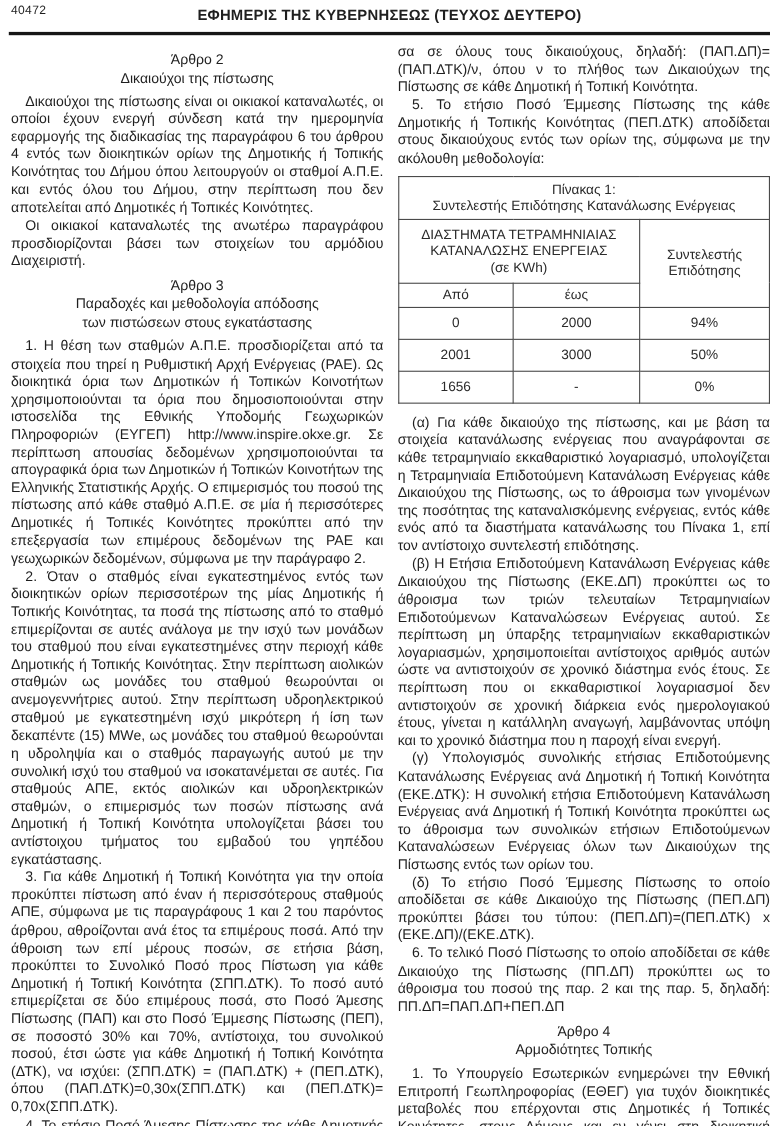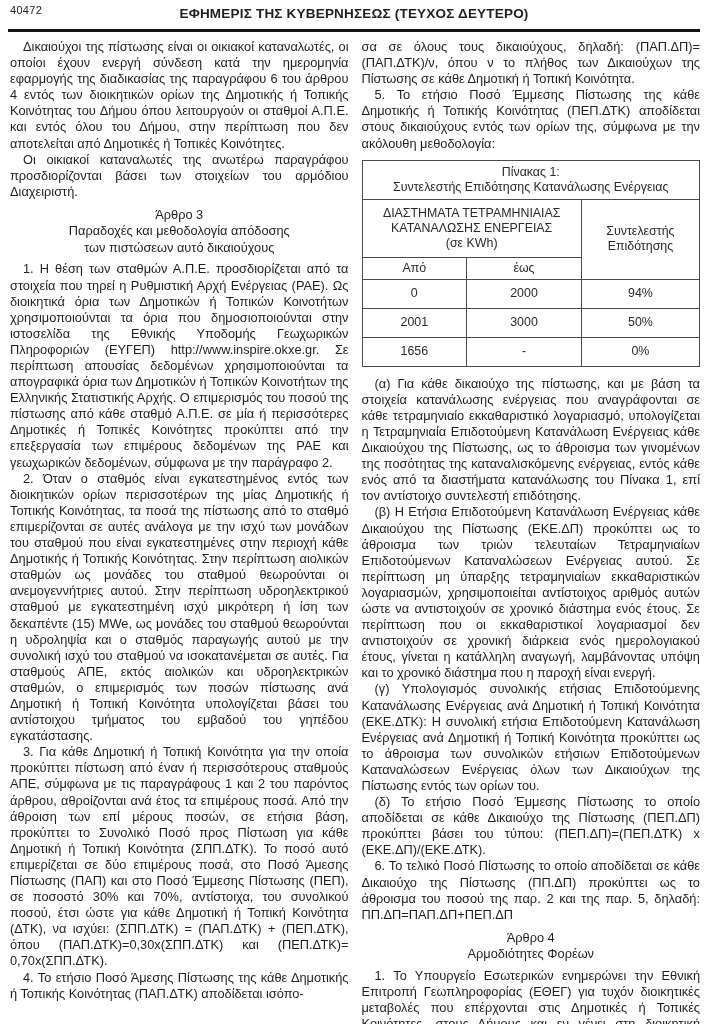--- a/index.html
+++ b/index.html
@@ -86,28 +86,32 @@
   <div class="page-head">
     <span class="page-num">40472</span>
     <div class="gazette-title">ΕΦΗΜΕΡΙΣ ΤΗΣ ΚΥΒΕΡΝΗΣΕΩΣ (ΤΕΥΧΟΣ ΔΕΥΤΕΡΟ)</div>
   </div>
   <div class="head-rule"></div>
 
   <div class="content">
 
     <div class="col">
 
+      <div class="article-head">
+        <div>Άρθρο 2</div>
+        <div>Δικαιούχοι της πίστωσης</div>
+      </div>
 
       <p>Δικαιούχοι της πίστωσης είναι οι οικιακοί καταναλωτές, οι οποίοι έχουν ενεργή σύνδεση κατά την ημερομηνία εφαρμογής της διαδικασίας της παραγράφου 6 του άρθρου 4 εντός των διοικητικών ορίων της Δημοτικής ή Τοπικής Κοινότητας του Δήμου όπου λειτουργούν οι σταθμοί Α.Π.Ε. και εντός όλου του Δήμου, στην περίπτωση που δεν αποτελείται από Δημοτικές ή Τοπικές Κοινότητες.</p>
       <p>Οι οικιακοί καταναλωτές της ανωτέρω παραγράφου προσδιορίζονται βάσει των στοιχείων του αρμόδιου Διαχειριστή.</p>
 
       <div class="article-head">
         <div>Άρθρο 3</div>
         <div>Παραδοχές και μεθοδολογία απόδοσης</div>
-        <div>των πιστώσεων αυτό δικαιούχους</div>
+        <div>των πιστώσεων στους εγκατάστασης</div>
       </div>
 
       <p>1. Η θέση των σταθμών Α.Π.Ε. προσδιορίζεται από τα στοιχεία που τηρεί η Ρυθμιστική Αρχή Ενέργειας (ΡΑΕ). Ως διοικητικά όρια των Δημοτικών ή Τοπικών Κοινοτήτων χρησιμοποιούνται τα όρια που δημοσιοποιούνται στην ιστοσελίδα της Εθνικής Υποδομής Γεωχωρικών Πληροφοριών (ΕΥΓΕΠ) http://www.inspire.okxe.gr. Σε περίπτωση απουσίας δεδομένων χρησιμοποιούνται τα απογραφικά όρια των Δημοτικών ή Τοπικών Κοινοτήτων της Ελληνικής Στατιστικής Αρχής. Ο επιμερισμός του ποσού της πίστωσης από κάθε σταθμό Α.Π.Ε. σε μία ή περισσότερες Δημοτικές ή Τοπικές Κοινότητες προκύπτει από την επεξεργασία των επιμέρους δεδομένων της ΡΑΕ και γεωχωρικών δεδομένων, σύμφωνα με την παράγραφο 2.</p>
       <p>2. Όταν ο σταθμός είναι εγκατεστημένος εντός των διοικητικών ορίων περισσοτέρων της μίας Δημοτικής ή Τοπικής Κοινότητας, τα ποσά της πίστωσης από το σταθμό επιμερίζονται σε αυτές ανάλογα με την ισχύ των μονάδων του σταθμού που είναι εγκατεστημένες στην περιοχή κάθε Δημοτικής ή Τοπικής Κοινότητας. Στην περίπτωση αιολικών σταθμών ως μονάδες του σταθμού θεωρούνται οι ανεμογεννήτριες αυτού. Στην περίπτωση υδροηλεκτρικού σταθμού με εγκατεστημένη ισχύ μικρότερη ή ίση των δεκαπέντε (15) MWe, ως μονάδες του σταθμού θεωρούνται η υδροληψία και ο σταθμός παραγωγής αυτού με την συνολική ισχύ του σταθμού να ισοκατανέμεται σε αυτές. Για σταθμούς ΑΠΕ, εκτός αιολικών και υδροηλεκτρικών σταθμών, ο επιμερισμός των ποσών πίστωσης ανά Δημοτική ή Τοπική Κοινότητα υπολογίζεται βάσει του αντίστοιχου τμήματος του εμβαδού του γηπέδου εγκατάστασης.</p>
       <p>3. Για κάθε Δημοτική ή Τοπική Κοινότητα για την οποία προκύπτει πίστωση από έναν ή περισσότερους σταθμούς ΑΠΕ, σύμφωνα με τις παραγράφους 1 και 2 του παρόντος άρθρου, αθροίζονται ανά έτος τα επιμέρους ποσά. Από την άθροιση των επί μέρους ποσών, σε ετήσια βάση, προκύπτει το Συνολικό Ποσό προς Πίστωση για κάθε Δημοτική ή Τοπική Κοινότητα (ΣΠΠ.ΔΤΚ). Το ποσό αυτό επιμερίζεται σε δύο επιμέρους ποσά, στο Ποσό Άμεσης Πίστωσης (ΠΑΠ) και στο Ποσό Έμμεσης Πίστωσης (ΠΕΠ), σε ποσοστό 30% και 70%, αντίστοιχα, του συνολικού ποσού, έτσι ώστε για κάθε Δημοτική ή Τοπική Κοινότητα (ΔΤΚ), να ισχύει: (ΣΠΠ.ΔΤΚ) = (ΠΑΠ.ΔΤΚ) + (ΠΕΠ.ΔΤΚ), όπου (ΠΑΠ.ΔΤΚ)=0,30x(ΣΠΠ.ΔΤΚ) και (ΠΕΠ.ΔΤΚ)= 0,70x(ΣΠΠ.ΔΤΚ).</p>
       <p>4. Το ετήσιο Ποσό Άμεσης Πίστωσης της κάθε Δημοτικής ή Τοπικής Κοινότητας (ΠΑΠ.ΔΤΚ) αποδίδεται ισόπο-</p>
     </div>
 
     <div class="col">
 
@@ -152,20 +156,20 @@
       </table>
 
       <p>(α) Για κάθε δικαιούχο της πίστωσης, και με βάση τα στοιχεία κατανάλωσης ενέργειας που αναγράφονται σε κάθε τετραμηνιαίο εκκαθαριστικό λογαριασμό, υπολογίζεται η Τετραμηνιαία Επιδοτούμενη Κατανάλωση Ενέργειας κάθε Δικαιούχου της Πίστωσης, ως το άθροισμα των γινομένων της ποσότητας της καταναλισκόμενης ενέργειας, εντός κάθε ενός από τα διαστήματα κατανάλωσης του Πίνακα 1, επί τον αντίστοιχο συντελεστή επιδότησης.</p>
       <p>(β) Η Ετήσια Επιδοτούμενη Κατανάλωση Ενέργειας κάθε Δικαιούχου της Πίστωσης (ΕΚΕ.ΔΠ) προκύπτει ως το άθροισμα των τριών τελευταίων Τετραμηνιαίων Επιδοτούμενων Καταναλώσεων Ενέργειας αυτού. Σε περίπτωση μη ύπαρξης τετραμηνιαίων εκκαθαριστικών λογαριασμών, χρησιμοποιείται αντίστοιχος αριθμός αυτών ώστε να αντιστοιχούν σε χρονικό διάστημα ενός έτους. Σε περίπτωση που οι εκκαθαριστικοί λογαριασμοί δεν αντιστοιχούν σε χρονική διάρκεια ενός ημερολογιακού έτους, γίνεται η κατάλληλη αναγωγή, λαμβάνοντας υπόψη και το χρονικό διάστημα που η παροχή είναι ενεργή.</p>
       <p>(γ) Υπολογισμός συνολικής ετήσιας Επιδοτούμενης Κατανάλωσης Ενέργειας ανά Δημοτική ή Τοπική Κοινότητα (ΕΚΕ.ΔΤΚ): Η συνολική ετήσια Επιδοτούμενη Κατανάλωση Ενέργειας ανά Δημοτική ή Τοπική Κοινότητα προκύπτει ως το άθροισμα των συνολικών ετήσιων Επιδοτούμενων Καταναλώσεων Ενέργειας όλων των Δικαιούχων της Πίστωσης εντός των ορίων του.</p>
       <p>(δ) Το ετήσιο Ποσό Έμμεσης Πίστωσης το οποίο αποδίδεται σε κάθε Δικαιούχο της Πίστωσης (ΠΕΠ.ΔΠ) προκύπτει βάσει του τύπου: (ΠΕΠ.ΔΠ)=(ΠΕΠ.ΔΤΚ) x (ΕΚΕ.ΔΠ)/(ΕΚΕ.ΔΤΚ).</p>
       <p>6. Το τελικό Ποσό Πίστωσης το οποίο αποδίδεται σε κάθε Δικαιούχο της Πίστωσης (ΠΠ.ΔΠ) προκύπτει ως το άθροισμα του ποσού της παρ. 2 και της παρ. 5, δηλαδή: ΠΠ.ΔΠ=ΠΑΠ.ΔΠ+ΠΕΠ.ΔΠ</p>
 
       <div class="article-head">
         <div>Άρθρο 4</div>
-        <div>Αρμοδιότητες Φορέων</div>
+        <div>Αρμοδιότητες Τοπικής</div>
       </div>
 
       <p>1. Το Υπουργείο Εσωτερικών ενημερώνει την Εθνική Επιτροπή Γεωπληροφορίας (ΕΘΕΓ) για τυχόν διοικητικές μεταβολές που επέρχονται στις Δημοτικές ή Τοπικές Κοινότητες, στους Δήμους και εν γένει στη διοικητική διαίρεση της χώρας.</p>
     </div>
 
   </div>
 </div>
 
 </body></html>

